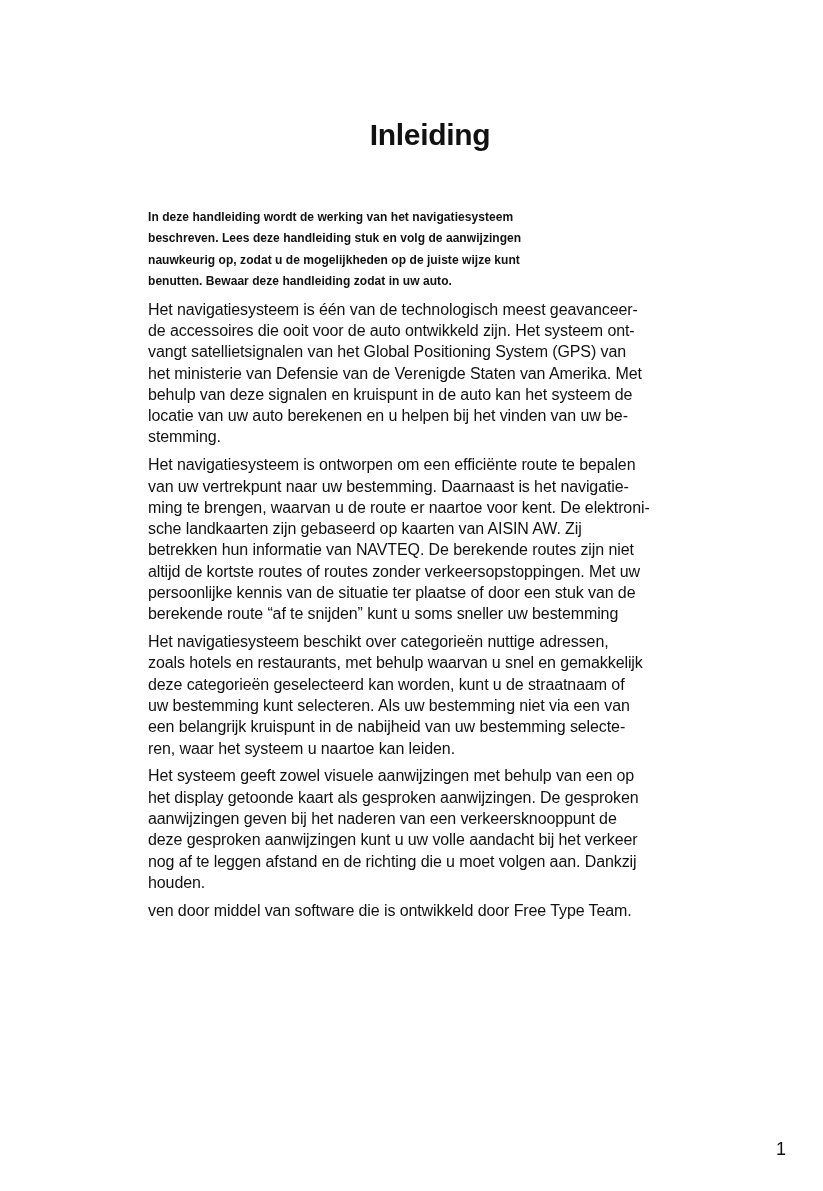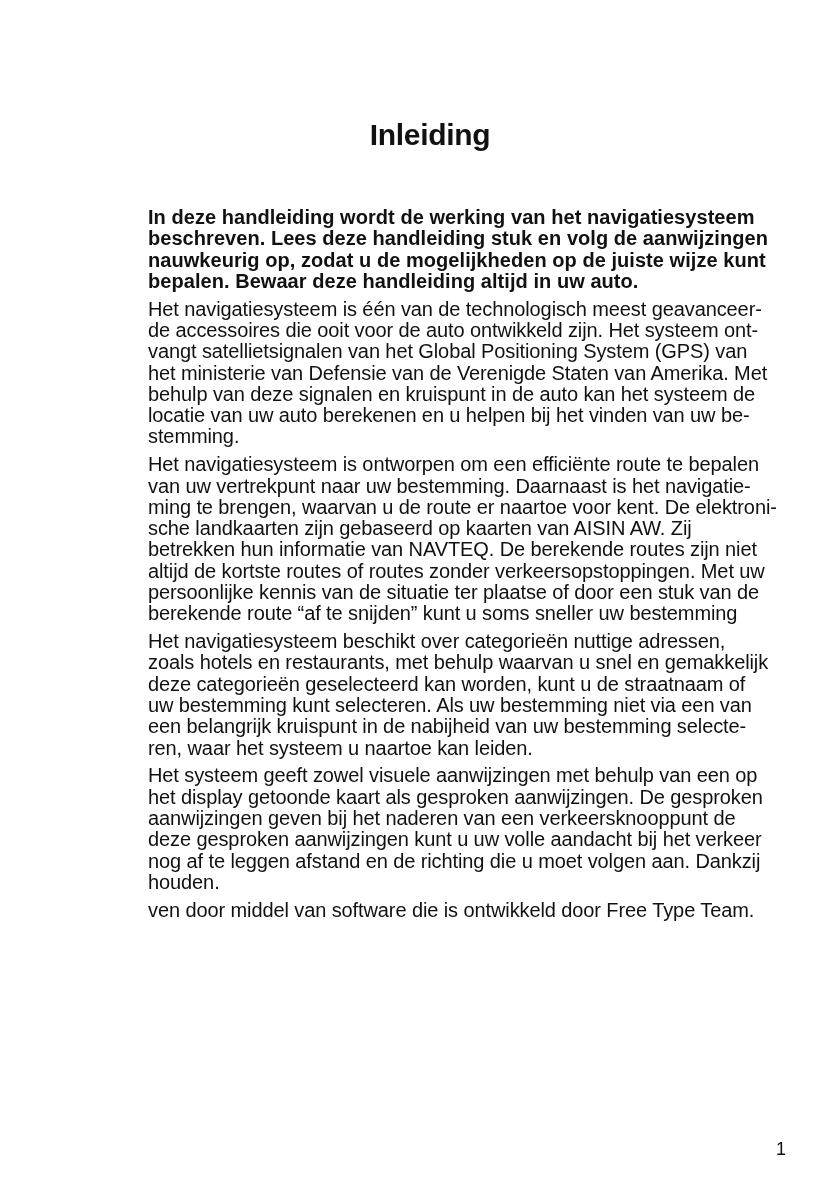--- a/index.html
+++ b/index.html
@@ -27,27 +27,27 @@
     margin: 0;
   }
   .content {
     position: absolute;
     left: 148px;
     top: 207px;
     width: 570px;
   }
   .intro {
     font-weight: bold;
-    font-size: 20px;
+    font-size: 12px;
     line-height: 21.4px;
     margin: 0 0 6px 0;
     letter-spacing: 0.05px;
   }
   .para {
-    font-size: 20px;
+    font-size: 16px;
     line-height: 21.3px;
     margin: 0 0 6.5px 0;
     letter-spacing: -0.1px;
   }
   .line { display: block; white-space: nowrap; }
   .page-number {
     position: absolute;
     right: 37px;
     top: 1139px;
     font-size: 18px;
@@ -56,21 +56,21 @@
 </head>
 <body>
 
 <h1 class="page-title">Inleiding</h1>
 
 <div class="content">
   <p class="intro">
     <span class="line">In deze handleiding wordt de werking van het navigatiesysteem</span>
     <span class="line">beschreven. Lees deze handleiding stuk en volg de aanwijzingen</span>
     <span class="line">nauwkeurig op, zodat u de mogelijkheden op de juiste wijze kunt</span>
-    <span class="line">bepalen. Bewaar deze handleiding altijd in uw auto.</span>
+    <span class="line">benutten. Bewaar deze handleiding zodat in uw auto.</span>
   </p>
 
   <p class="para">
     <span class="line">Het navigatiesysteem is één van de technologisch meest geavanceer-</span>
     <span class="line">de accessoires die ooit voor de auto ontwikkeld zijn. Het systeem ont-</span>
     <span class="line">vangt satellietsignalen van het Global Positioning System (GPS) van</span>
     <span class="line">het ministerie van Defensie van de Verenigde Staten van Amerika. Met</span>
     <span class="line">behulp van deze signalen en kruispunt in de auto kan het systeem de</span>
     <span class="line">locatie van uw auto berekenen en u helpen bij het vinden van uw be-</span>
     <span class="line">stemming.</span>

